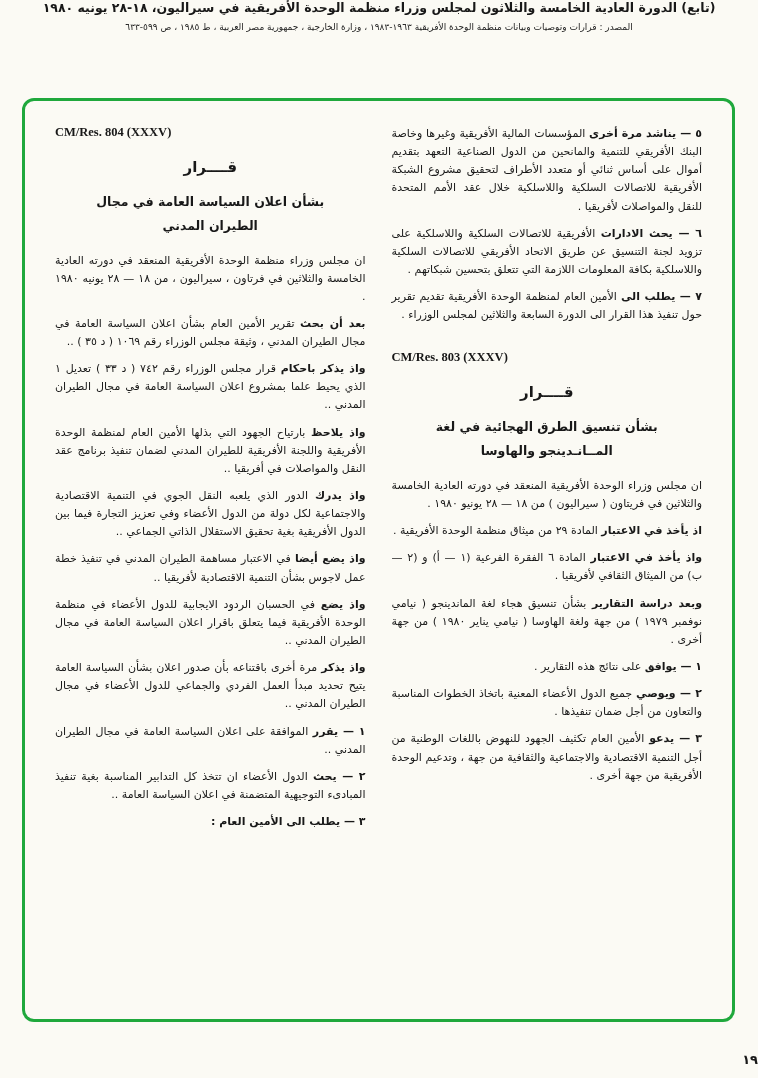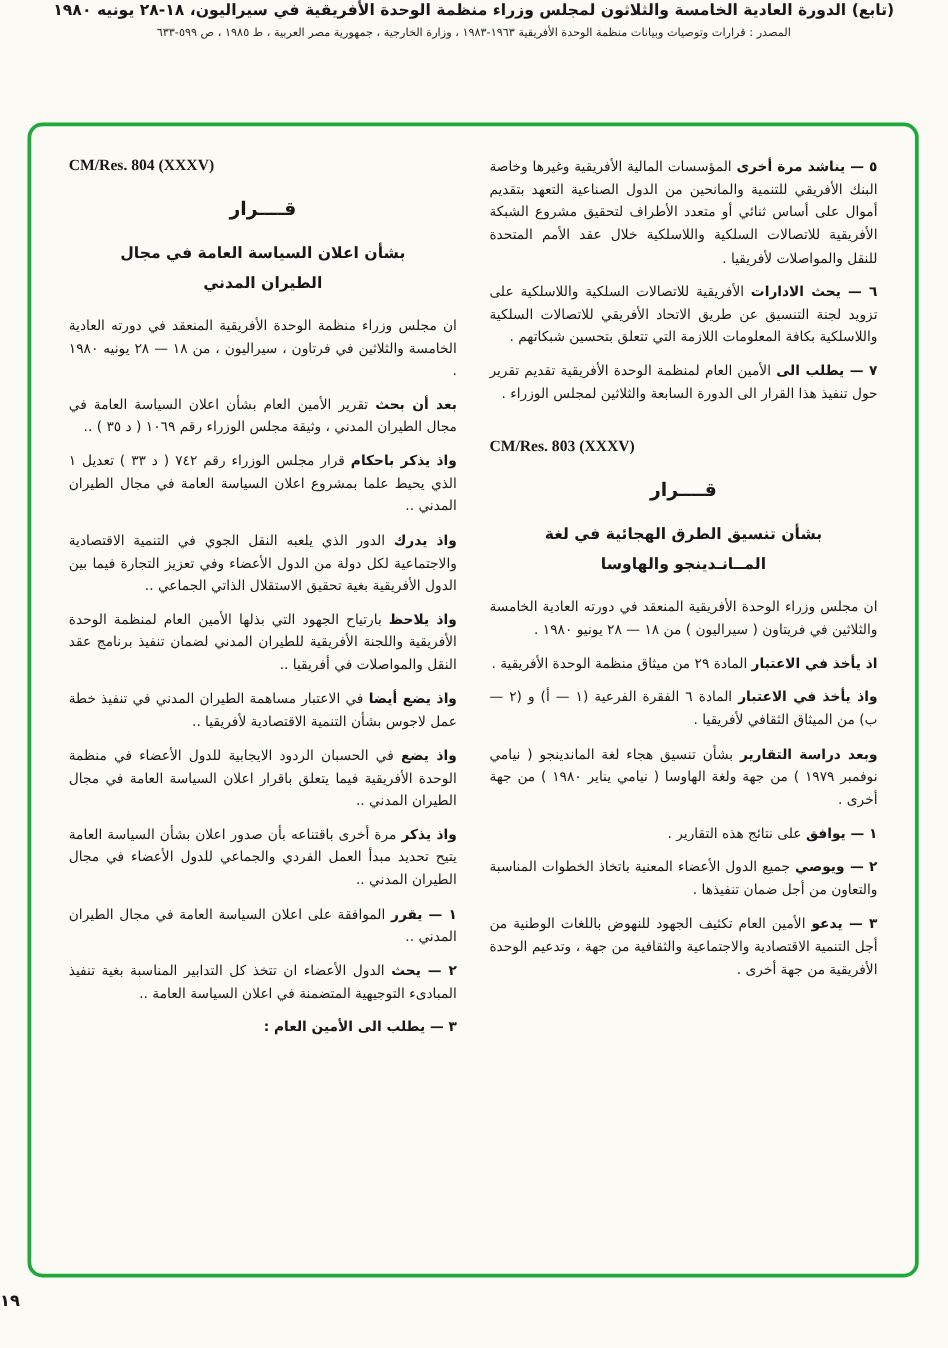--- a/index.html
+++ b/index.html
@@ -72,22 +72,22 @@
     font-size:11px;
     line-height:1.65;
     text-align:justify;
     margin:0 0 9px 0;
     direction:rtl;
   }
   p.para b{ font-weight:bold; }
   .page-number{
     position:absolute;
     left:0;right:0;
-    bottom:29px;
-    text-align:left;
+    bottom:11px;
+    text-align:right;
     font-size:13px;
     font-weight:bold;
   }
 </style>
 </head>
 <body>
 
 <header class="page-header">
   <div class="header-line1">(تابع) الدورة العادية الخامسة والثلاثون لمجلس وزراء منظمة الوحدة الأفريقية في سيراليون، ١٨-٢٨ يونيه ١٩٨٠</div>
   <div class="header-line2">المصدر : قرارات وتوصيات وبيانات منظمة الوحدة الأفريقية ١٩٦٣-١٩٨٣ ، وزارة الخارجية ، جمهورية مصر العربية ، ط ١٩٨٥ ، ص ٥٩٩-٦٣٣</div>
@@ -121,22 +121,22 @@
       <h2 class="res-heading">CM/Res. 804 (XXXV)</h2>
       <div class="res-title-word">قــــرار</div>
       <div class="res-subtitle">
         <div>بشأن اعلان السياسة العامة في مجال</div>
         <div>الطيران المدني</div>
       </div>
 
       <p class="para"><b></b><span>ان مجلس وزراء منظمة الوحدة الأفريقية المنعقد في دورته العادية الخامسة والثلاثين في فرتاون ، سيراليون ، من ١٨ — ٢٨ يونيه ١٩٨٠ .</span></p>
       <p class="para"><b>بعد أن بحث</b><span> تقرير الأمين العام بشأن اعلان السياسة العامة في مجال الطيران المدني ، وثيقة مجلس الوزراء رقم ١٠٦٩ ( د ٣٥ ) ..</span></p>
       <p class="para"><b>واذ يذكر باحكام</b><span> قرار مجلس الوزراء رقم ٧٤٢ ( د ٣٣ ) تعديل ١ الذي يحيط علما بمشروع اعلان السياسة العامة في مجال الطيران المدني ..</span></p>
+      <p class="para"><b>واذ يلاحظ</b><span> بارتياح الجهود التي بذلها الأمين العام لمنظمة الوحدة الأفريقية واللجنة الأفريقية للطيران المدني لضمان تنفيذ برنامج عقد النقل والمواصلات في أفريقيا ..</span></p>
       <p class="para"><b>واذ يدرك</b><span> الدور الذي يلعبه النقل الجوي في التنمية الاقتصادية والاجتماعية لكل دولة من الدول الأعضاء وفي تعزيز التجارة فيما بين الدول الأفريقية بغية تحقيق الاستقلال الذاتي الجماعي ..</span></p>
-      <p class="para"><b>واذ يلاحظ</b><span> بارتياح الجهود التي بذلها الأمين العام لمنظمة الوحدة الأفريقية واللجنة الأفريقية للطيران المدني لضمان تنفيذ برنامج عقد النقل والمواصلات في أفريقيا ..</span></p>
       <p class="para"><b>واذ يضع أيضا</b><span> في الاعتبار مساهمة الطيران المدني في تنفيذ خطة عمل لاجوس بشأن التنمية الاقتصادية لأفريقيا ..</span></p>
       <p class="para"><b>واذ يضع</b><span> في الحسبان الردود الايجابية للدول الأعضاء في منظمة الوحدة الأفريقية فيما يتعلق باقرار اعلان السياسة العامة في مجال الطيران المدني ..</span></p>
       <p class="para"><b>واذ يذكر</b><span> مرة أخرى باقتناعه بأن صدور اعلان بشأن السياسة العامة يتيح تحديد مبدأ العمل الفردي والجماعي للدول الأعضاء في مجال الطيران المدني ..</span></p>
       <p class="para"><b>١ — يقرر</b><span> الموافقة على اعلان السياسة العامة في مجال الطيران المدني ..</span></p>
       <p class="para"><b>٢ — يحث</b><span> الدول الأعضاء ان تتخذ كل التدابير المناسبة بغية تنفيذ المبادىء التوجيهية المتضمنة في اعلان السياسة العامة ..</span></p>
       <p class="para"><b>٣ — يطلب الى الأمين العام :</b><span></span></p>
     </div>
 
   </div>
 </div>

